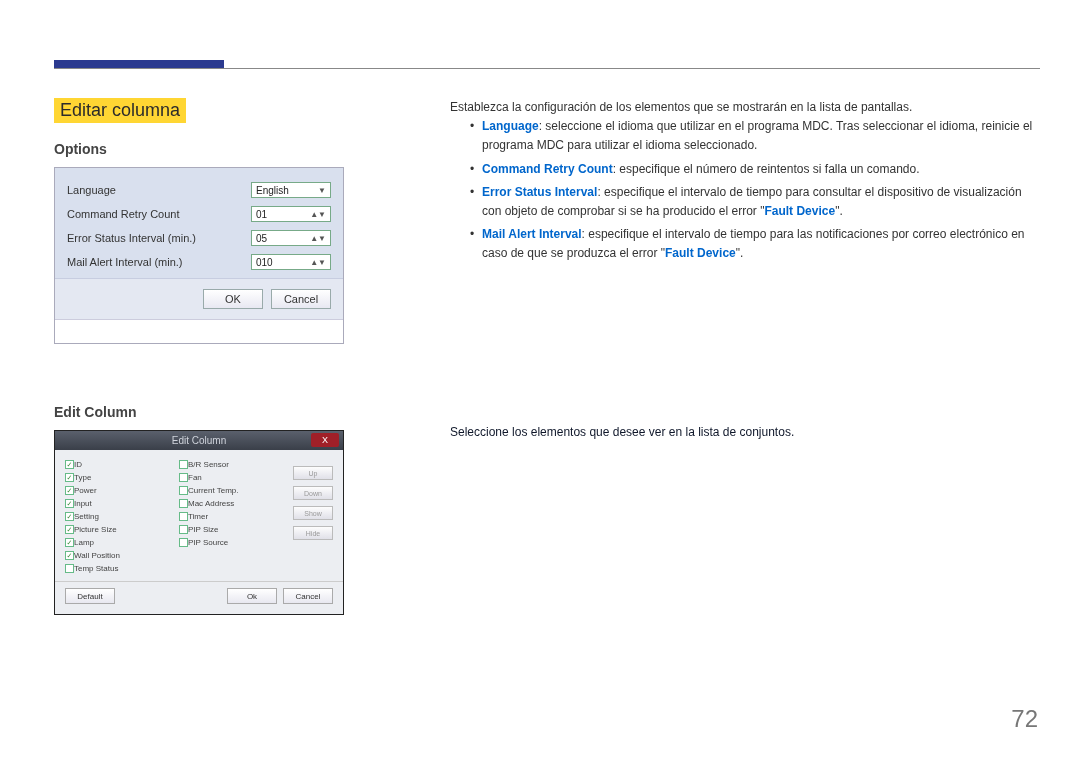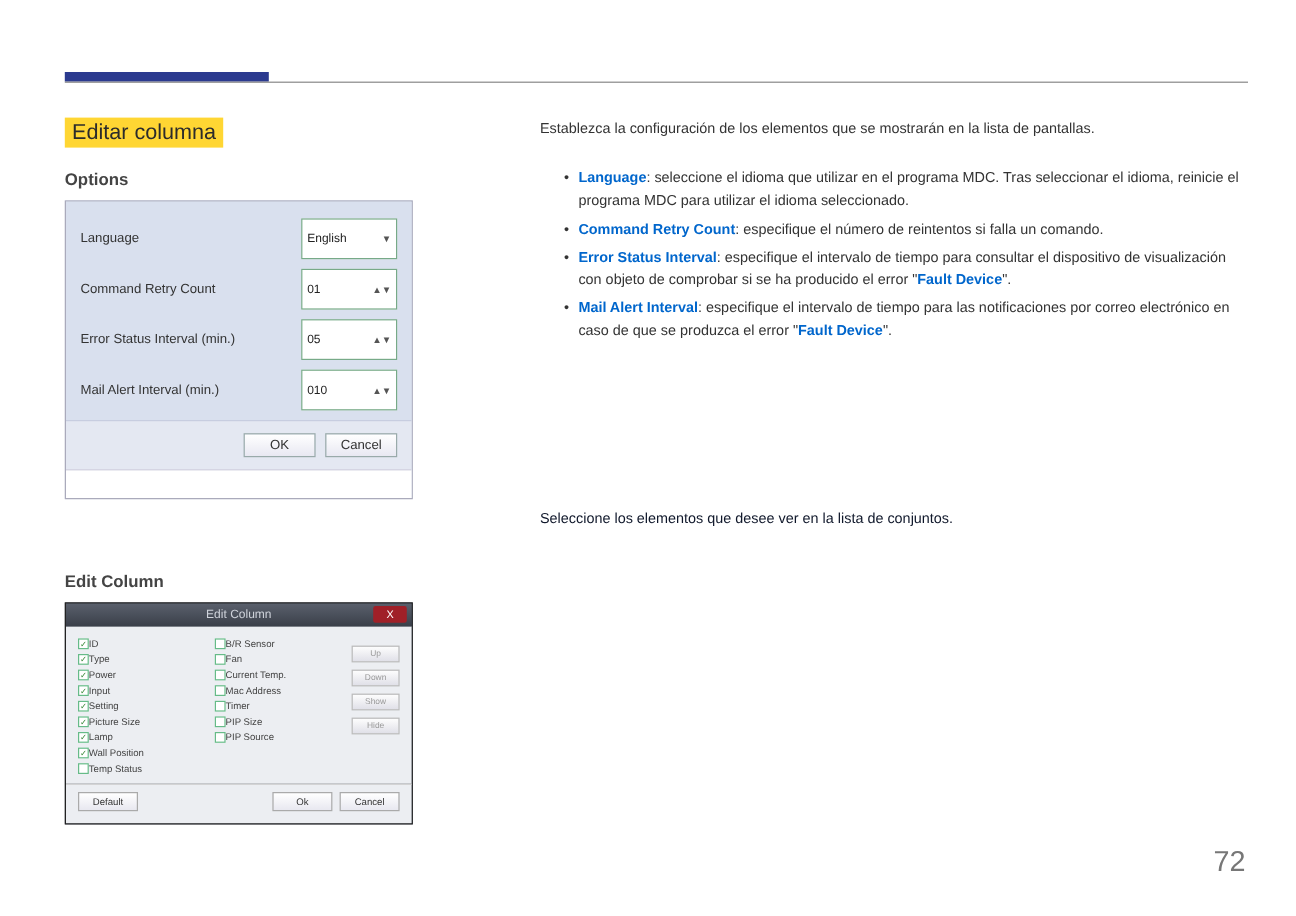--- a/index.html
+++ b/index.html
@@ -55,21 +55,21 @@
     margin-bottom: 10px;
   }
   .right-text {
     font-size: 12px;
     color: #333;
     line-height: 1.6;
   }
   .right-col ul {
     list-style: none;
     padding-left: 20px;
-    margin-top: 22px;
+    margin-top: 0;
   }
   .right-col ul li {
     position: relative;
     padding-left: 12px;
     margin-bottom: 4px;
   }
   .right-col ul li::before {
     content: "•";
     position: absolute;
     left: 0;
@@ -84,21 +84,21 @@
     background: #d9e0ee;
     width: 290px;
     font-size: 11px;
     color: #333;
     margin-bottom: 60px;
   }
   .options-body { padding: 10px 12px 4px 12px; background: #d9e0ee; }
   .opt-row { display: flex; align-items: center; justify-content: space-between; padding: 4px 0; }
   .opt-row .lbl { flex: 1; }
   .opt-row .fld {
-    width: 80px; height: 34px; background: #fff; border: 1px solid #7a8;
+    width: 80px; height: 16px; background: #fff; border: 1px solid #7a8;
     display: flex; align-items: center; justify-content: space-between;
     padding: 0 4px; font-size: 10px; color: #222;
   }
   .opt-row .fld .arrow { font-size: 8px; color: #555; }
   .options-footer {
     background: #e4e8f2;
     display: flex; justify-content: flex-end; gap: 8px;
     padding: 10px 12px 10px 12px;
     border-top: 1px solid #c7cde0;
   }

